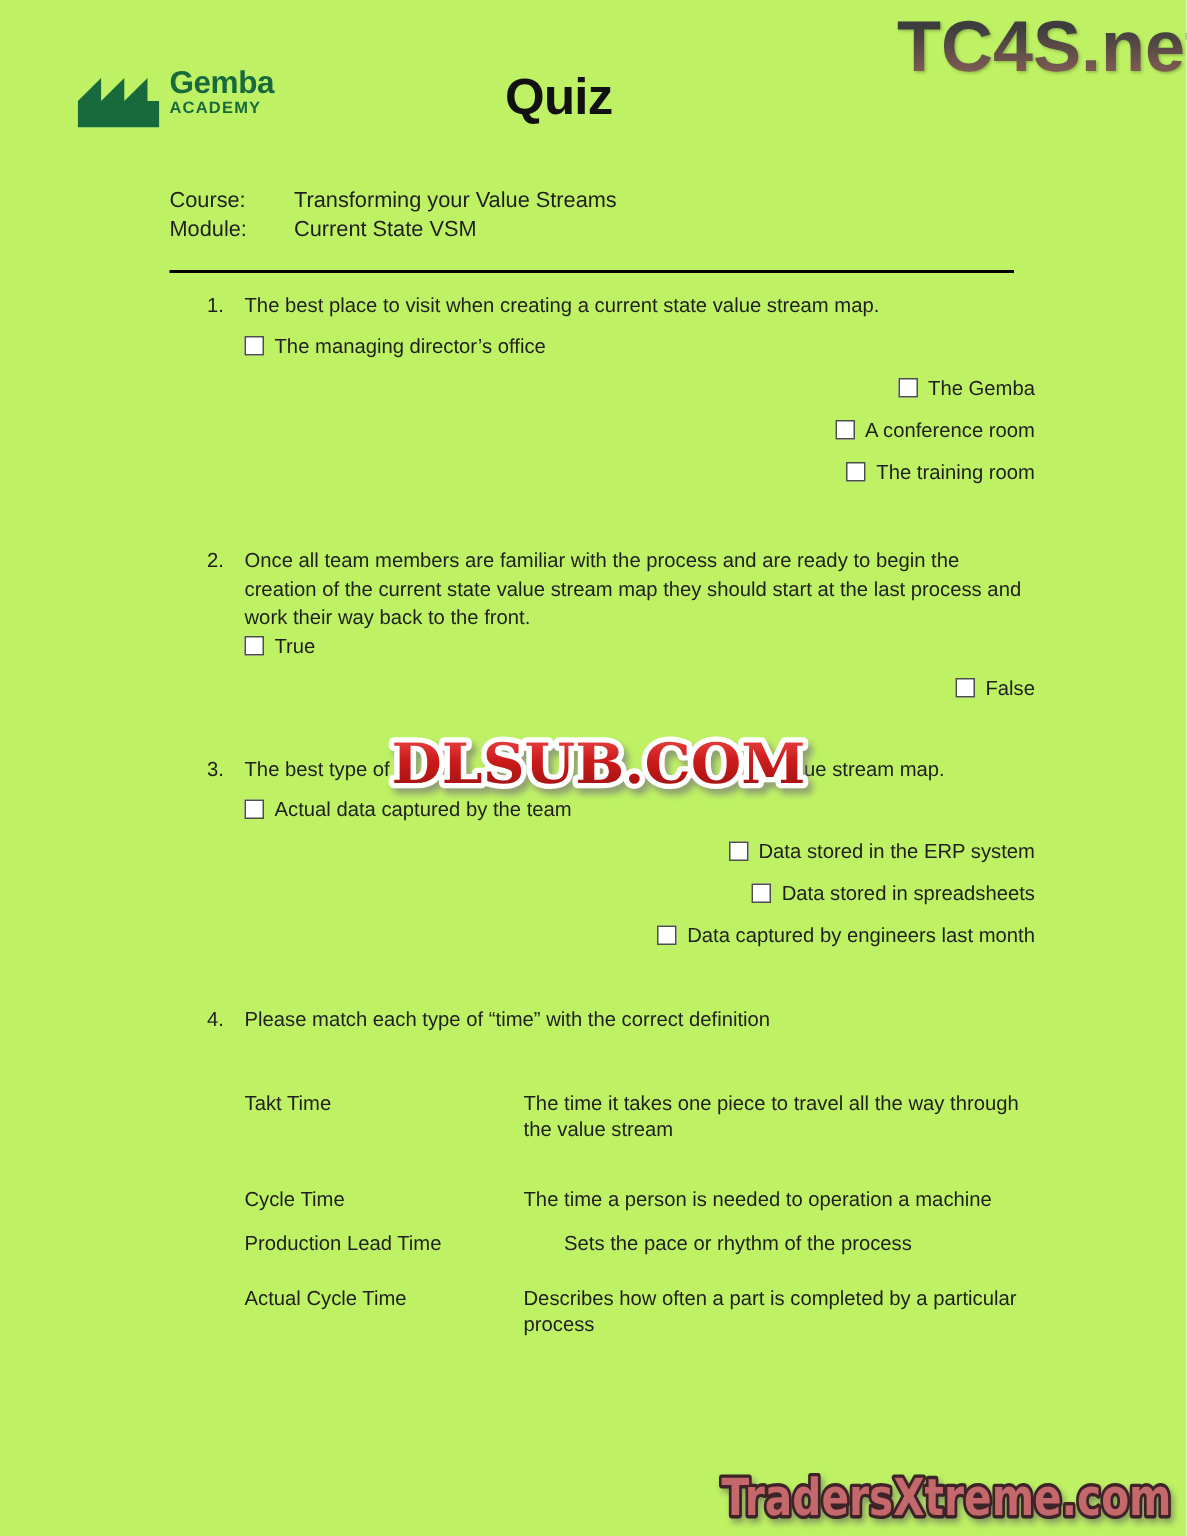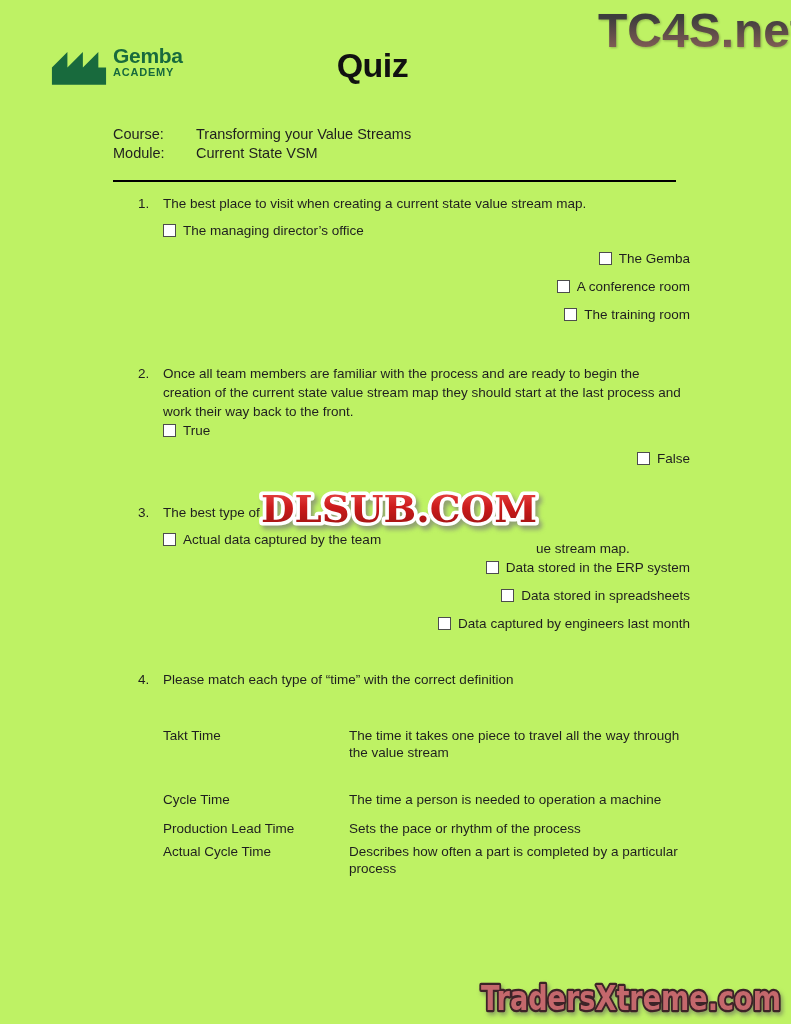--- a/index.html
+++ b/index.html
@@ -34,29 +34,29 @@
   .q3{top:503px;}
   .q4{top:670px;}
   .opt{display:flex;align-items:flex-start;margin-left:25px;height:16px;}
   .opt-first-a{margin-top:10px;}
   .opt-next-a{margin-top:12px;justify-content:flex-end;}
   .checkbox{
     width:13px;height:13px;flex:0 0 13px;border:1px solid #4d4d4d;background:#fff;
     margin-right:7px;margin-top:1px;box-sizing:border-box;
   }
   .opt-label{line-height:16px;}
-  .frag-right{position:absolute;left:373px;top:0;white-space:nowrap;margin-top:36px;}
+  .frag-right{position:absolute;left:373px;top:0;white-space:nowrap;}
   
   .match-table{margin-left:25px;margin-top:38px;}
   .match-row{display:flex;line-height:17px;}
   .match-term{width:186px;flex:0 0 186px;}
   .match-def{width:365px;}
   .mr-0{margin-bottom:30px;}
   .mr-1{margin-bottom:12px;}
-  .mr-2{margin-bottom:6px;}
+  .mr-2{margin-bottom:20px;gap:27px;}
   
   .wm-dlsub{position:absolute;left:251px;top:483px;filter:drop-shadow(3px 4px 2px rgba(120,120,120,0.65));}
   .wm-traders{position:absolute;left:475px;top:974px;filter:drop-shadow(2px 3px 2px rgba(90,90,90,0.55));}
   svg{display:block;}
 </style>
 </head>
 <body>
 
 <div class="page">
 

